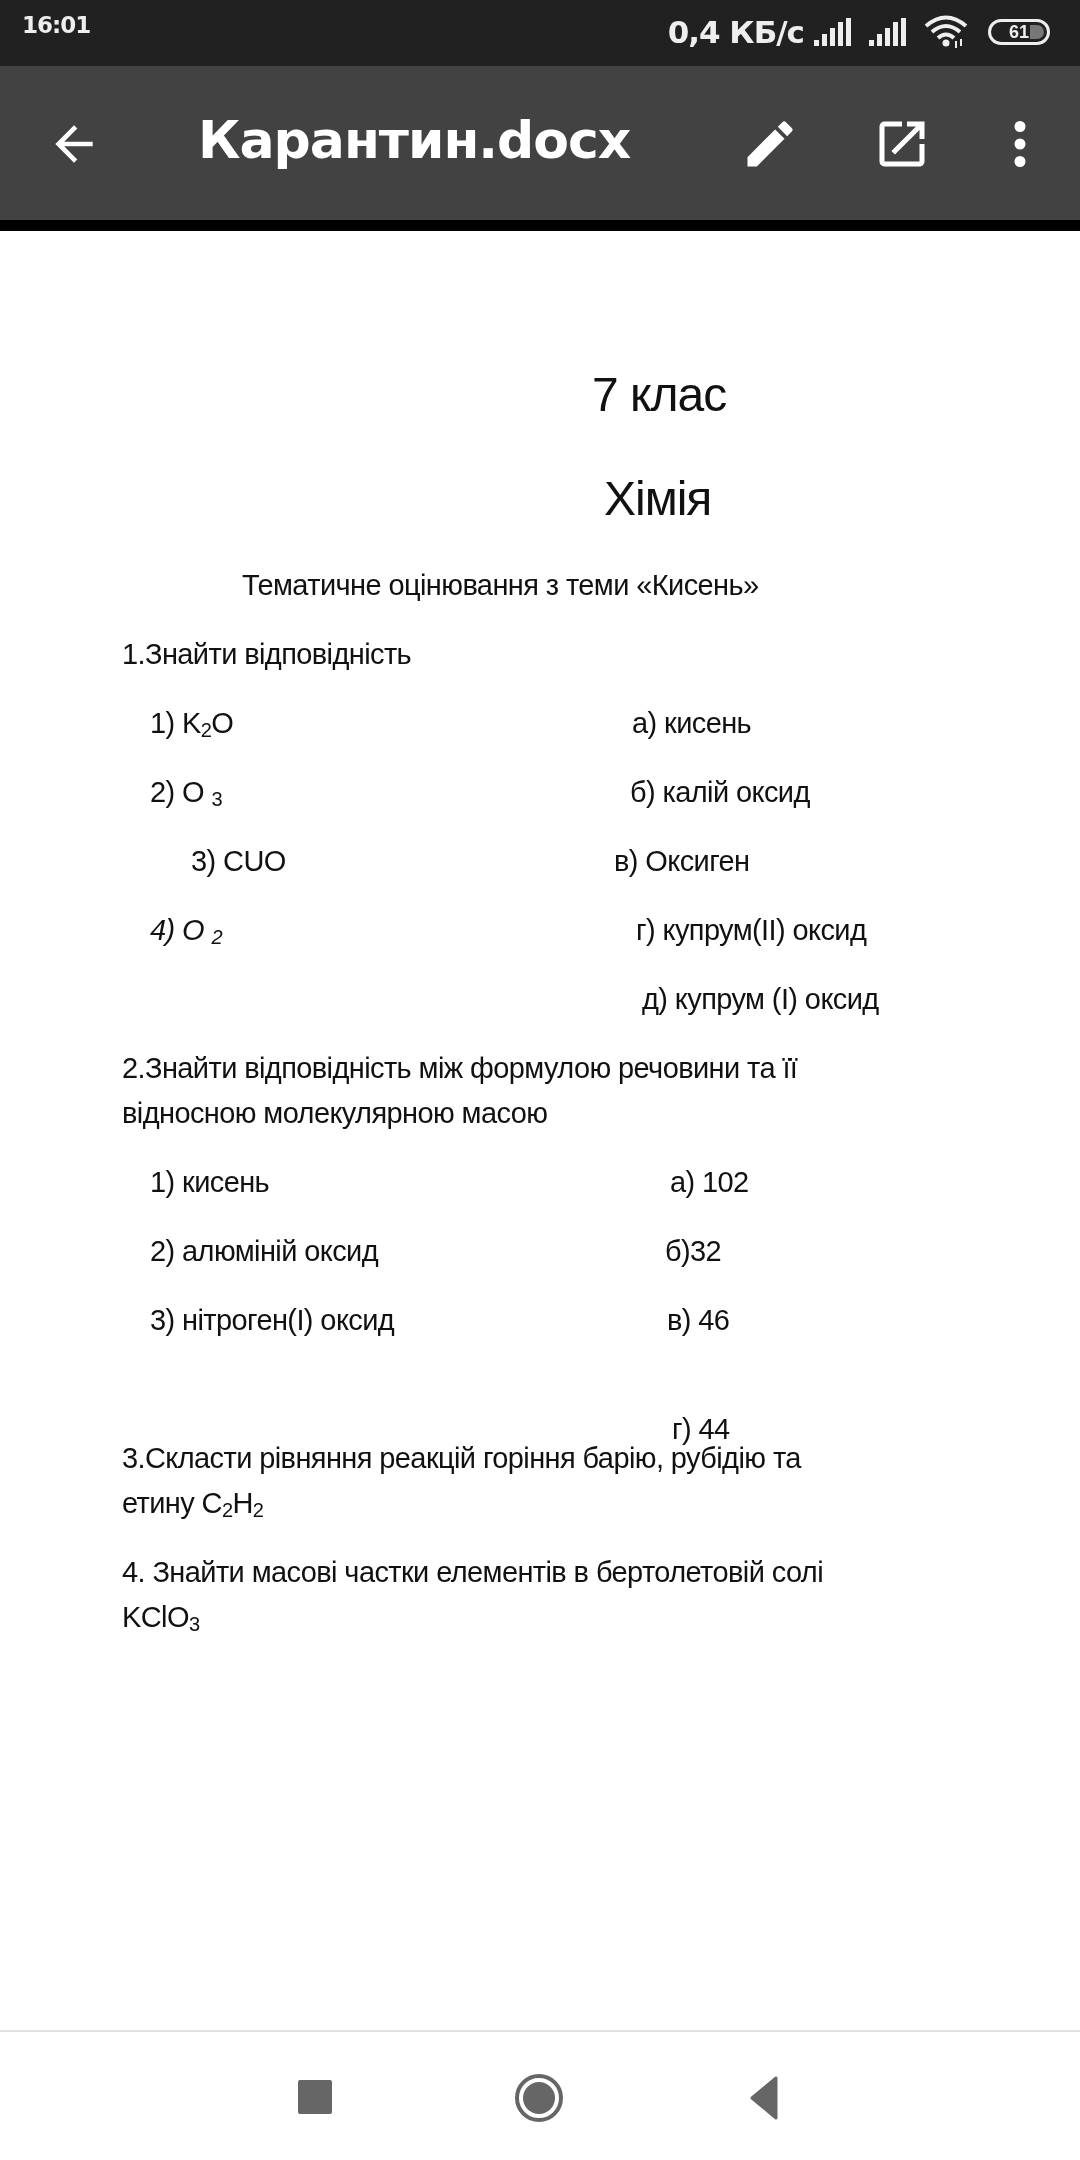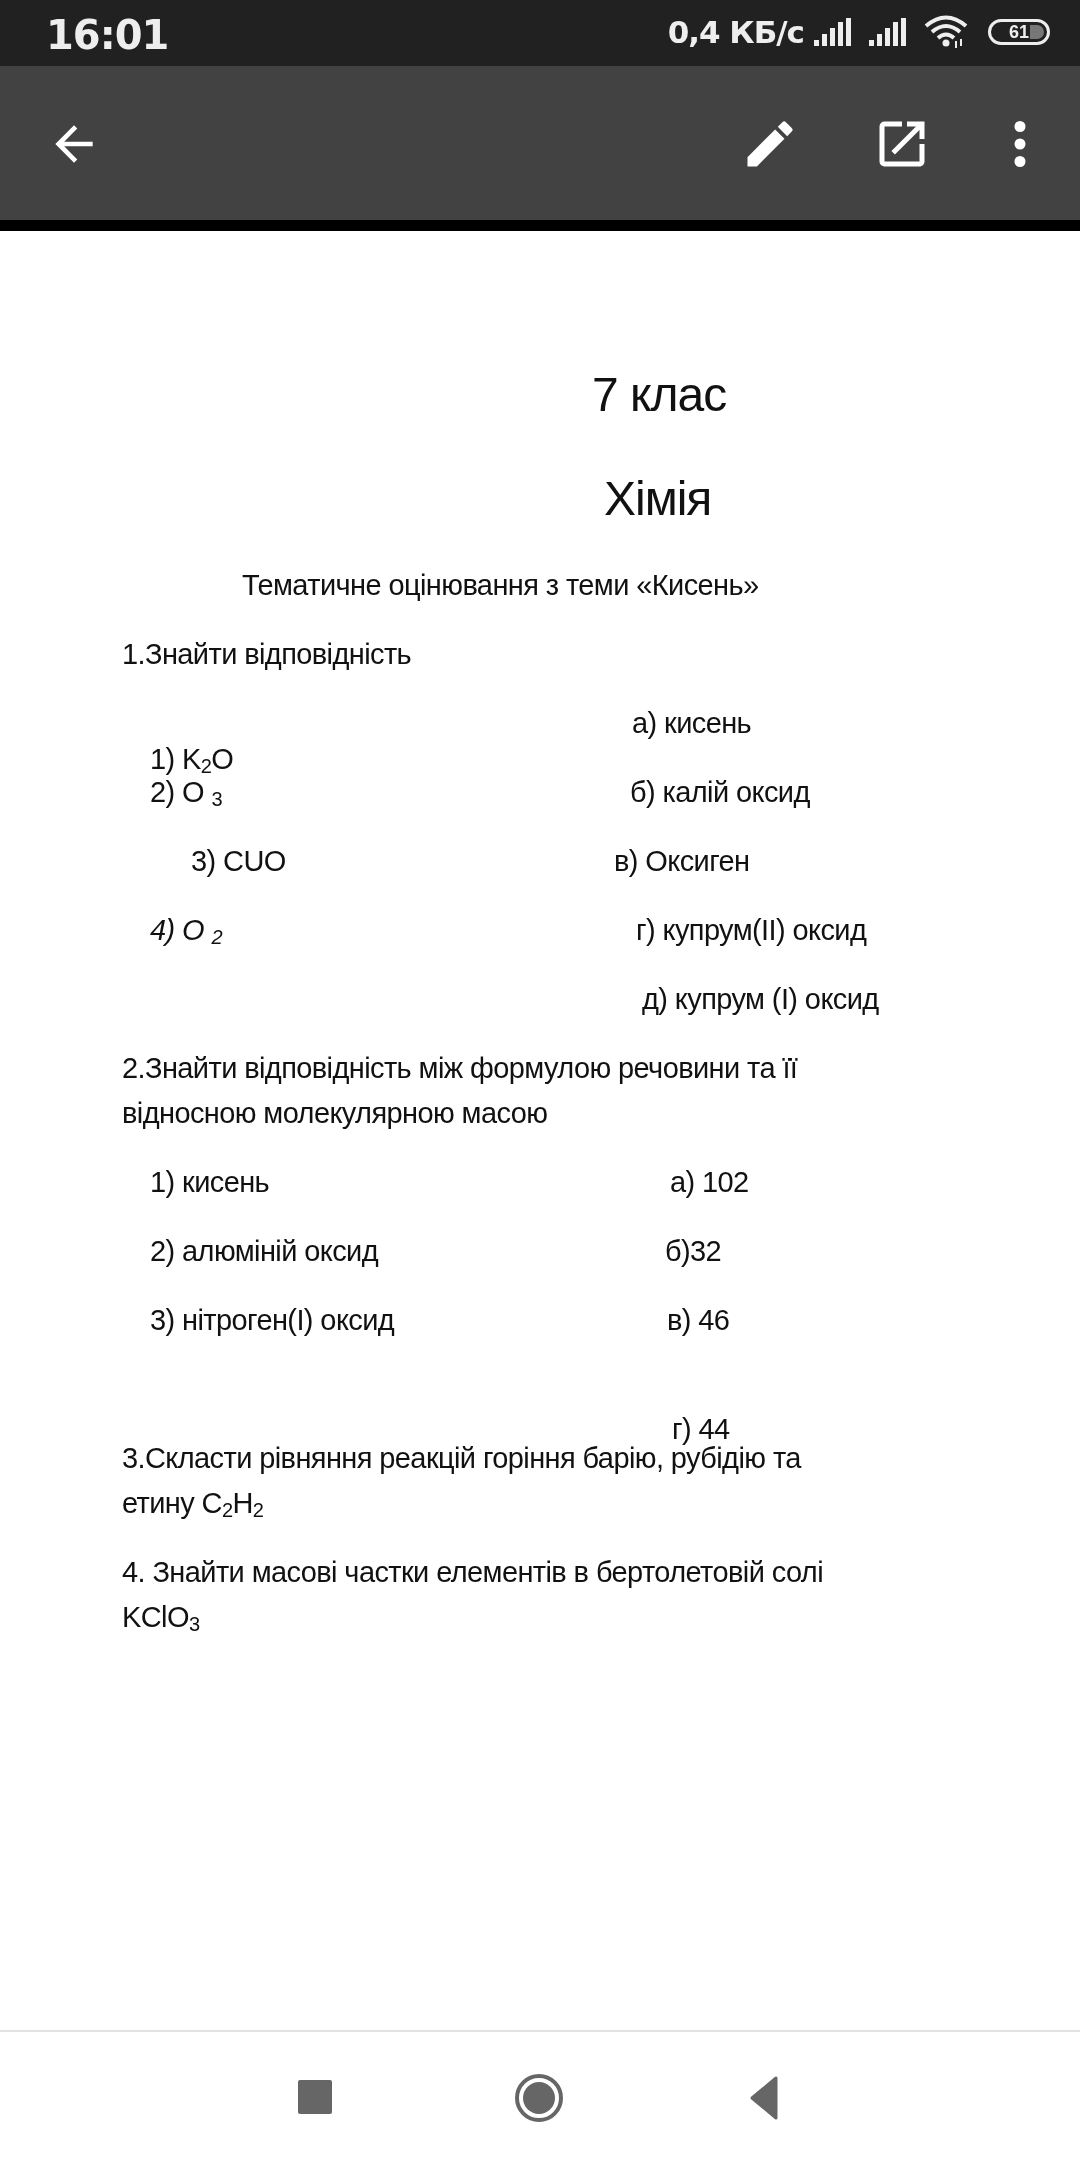--- a/index.html
+++ b/index.html
@@ -1,19 +1,19 @@
 <!DOCTYPE html>
 <html><head>
 <meta charset="utf-8">
 <style>
   html, body { margin:0; padding:0; }
   body { width:1080px; height:2160px; background:#ffffff; position:relative; overflow:hidden;
          font-family:"Liberation Sans", sans-serif; }
   .statusbar { position:absolute; left:0; top:0; width:1080px; height:66px; background:#212121; color:#eeeeee; }
-  .statusbar .time { position:absolute; left:46px; top:12px; font-size:40px; font-weight:bold; font-family:"DejaVu Sans", sans-serif; letter-spacing:-1px; }
+  .statusbar .time { position:absolute; left:22px; top:12px; font-size:23px; font-weight:bold; font-family:"DejaVu Sans", sans-serif; letter-spacing:-1px; }
   .statusbar .right { position:absolute; right:30px; top:12px; height:40px; display:flex; align-items:center; gap:10px; }
   .statusbar .speed { font-size:31px; font-weight:bold; font-family:"DejaVu Sans", sans-serif; letter-spacing:-1px; }
   .sig { display:flex; align-items:flex-end; gap:3px; height:28px; }
   .sig span { width:5px; background:#eeeeee; display:block; }
   .battery { width:62px; height:26px; border:3px solid #eeeeee; border-radius:14px; position:relative; box-sizing:border-box; display:flex; justify-content:center; font-size:18px; font-weight:bold; color:#eeeeee; overflow:hidden; }
   .battery .fill { position:absolute; right:3px; top:3px; bottom:3px; width:14px; background:#777; border-radius:0 8px 8px 0; }
   .battery .lvl { position:relative; z-index:1; }
 
   .appbar { position:absolute; left:0; top:66px; width:1080px; height:154px; background:#424242; color:#ffffff; }
   .appbar .back { position:absolute; left:46px; top:50px; width:56px; height:56px; cursor:pointer; }
@@ -64,20 +64,21 @@
       <div class="fill"></div>
       <span class="lvl">61</span>
     </div>
   </div>
 </div>
 
 <div class="appbar">
   <svg class="back" viewBox="0 0 24 24">
     <path d="M20 11H7.8l5.6-5.6L12 4l-8 8 8 8 1.4-1.4L7.8 13H20z" fill="#ffffff"></path>
   </svg>
+  <span class="title">Карантин.docx</span>
   <svg class="icon edit" viewBox="0 0 24 24">
     <path d="M3 17.25V21h3.75L17.8 9.94l-3.75-3.75L3 17.25zM20.7 7.04a1 1 0 000-1.41l-2.34-2.34a1 1 0 00-1.41 0l-1.83 1.83 3.75 3.75 1.83-1.83z" fill="#ffffff"></path>
   </svg>
   <svg class="icon open" viewBox="0 0 24 24">
     <path d="M19 19H5V5h7V3H5a2 2 0 00-2 2v14a2 2 0 002 2h14c1.1 0 2-.9 2-2v-7h-2v7zM14 3v2h3.59l-9.83 9.83 1.41 1.41L19 6.41V10h2V3h-7z" fill="#ffffff"></path>
   </svg>
   <svg class="icon more" viewBox="0 0 24 24">
     <circle cx="12" cy="5" r="2.2" fill="#fff"></circle>
       <circle cx="12" cy="12" r="2.2" fill="#fff"></circle>
       <circle cx="12" cy="19" r="2.2" fill="#fff"></circle>
@@ -85,21 +86,21 @@
 </div>
 <div class="darkline"></div>
 
 <div class="doc">
   <span class="t big" style="left:592px; top:136px;">7 клас</span>
   <span class="t big" style="left:604px; top:240px;">Хімія</span>
   <span class="t" style="left:242px; top:338px;">Тематичне оцінювання з теми «Кисень»</span>
 
   <span class="t" style="left:122px; top:407px;">1.Знайти відповідність</span>
 
-  <span class="t" style="left:150px; top:476px;margin-top:36px;"><span>1) K</span><sub>2</sub><span>O</span></span>
+  <span class="t" style="left:150px; top:476px;"><span>1) K</span><sub>2</sub><span>O</span></span>
   <span class="t" style="left:150px; top:545px;"><span>2) O </span><sub>3</sub></span>
   <span class="t" style="left:150px; top:614px;"><span style="font-variant:small-caps;margin-left:41px;">3) CUO</span></span>
   <span class="t" style="left:150px; top:683px;font-style:italic;"><span>4) O </span><sub>2</sub></span>
 
   <span class="t" style="left:632px; top:476px;">а) кисень</span>
   <span class="t" style="left:630px; top:545px;">б) калій оксид</span>
   <span class="t" style="left:614px; top:614px;">в) Оксиген</span>
   <span class="t" style="left:636px; top:683px;">г) купрум(ІІ) оксид</span>
   <span class="t" style="left:642px; top:752px;">д) купрум (І) оксид</span>
 

